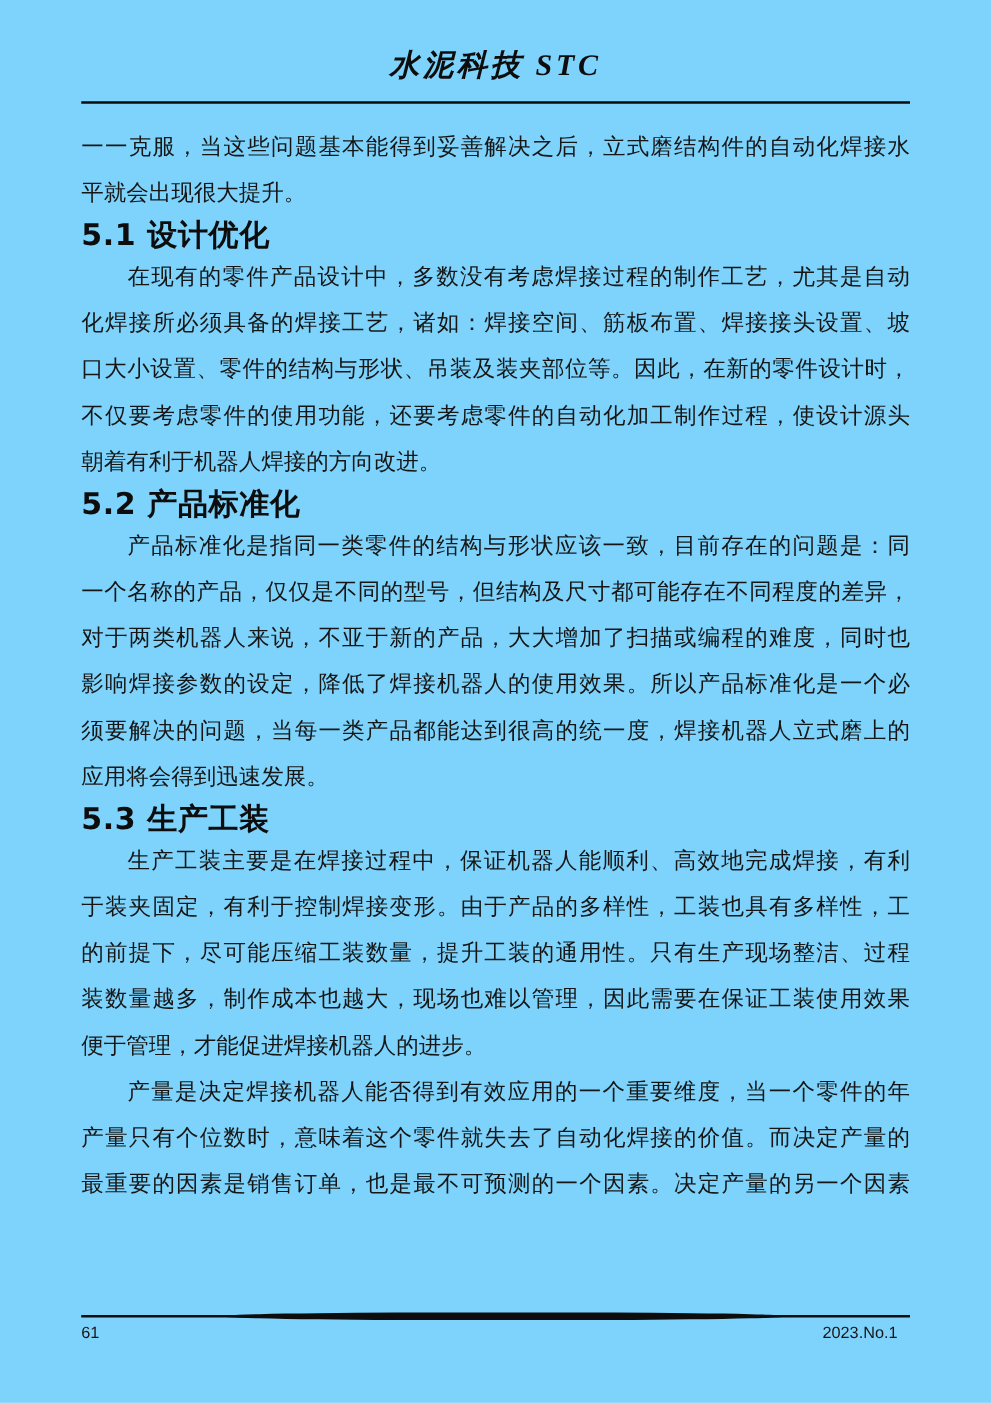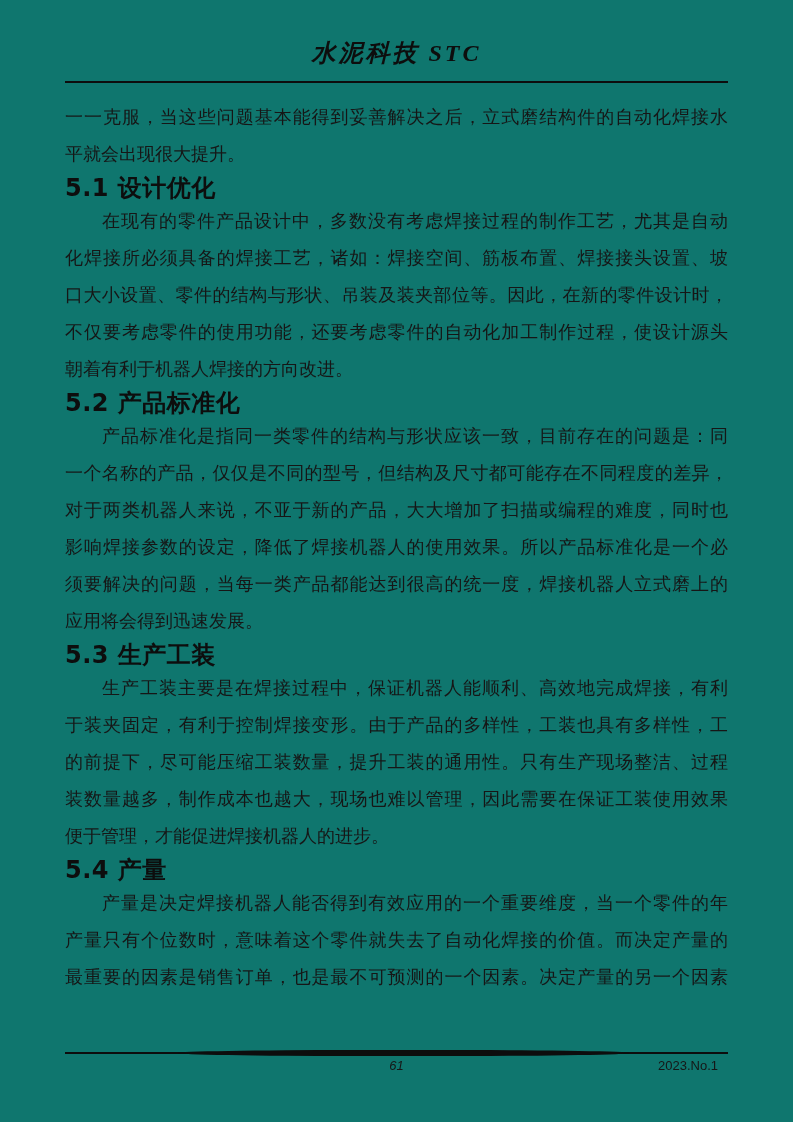--- a/index.html
+++ b/index.html
@@ -5,21 +5,21 @@
   html, body { margin: 0; padding: 0; }
   body {
     background: #e8e8e8;
     font-family: "Liberation Serif", "DejaVu Serif", serif;
   }
   .page {
     position: relative;
     width: 793px;
     height: 1122px;
     margin: 0 auto;
-    background: #0f766e;
+    background: #7dd3fc;
     color: #141414;
     overflow: hidden;
   }
   
   .journal-header {
     margin: 0 65px;
     padding-top: 38px;
   }
   .journal-title {
     text-align: center;
@@ -89,22 +89,21 @@
     right: 65px;
     top: 1058px;
     height: 18px;
     font-family: "Liberation Sans", "DejaVu Sans", sans-serif;
     font-size: 13px;
     color: #161616;
   }
   .page-number {
     position: absolute;
     left: 0; right: 0;
-    text-align: center;
-    font-style: italic;
+    text-align: left;
   }
   .issue-number {
     position: absolute;
     right: 10px;
     top: 0;
   }
 </style>
 </head>
 <body>
 
@@ -135,21 +134,20 @@
     <div class="ln">须要解决的问题，当每一类产品都能达到很高的统一度，焊接机器人立式磨上的</div>
     <div class="ln ln-last">应用将会得到迅速发展。</div>
 
     <div class="section-heading">5.3 生产工装</div>
     <div class="ln ln-first">生产工装主要是在焊接过程中，保证机器人能顺利、高效地完成焊接，有利</div>
     <div class="ln">于装夹固定，有利于控制焊接变形。由于产品的多样性，工装也具有多样性，工</div>
     <div class="ln">的前提下，尽可能压缩工装数量，提升工装的通用性。只有生产现场整洁、过程</div>
     <div class="ln">装数量越多，制作成本也越大，现场也难以管理，因此需要在保证工装使用效果</div>
     <div class="ln ln-last">便于管理，才能促进焊接机器人的进步。</div>
 
-    <div class="section-heading">5.4 产量</div>
     <div class="ln ln-first">产量是决定焊接机器人能否得到有效应用的一个重要维度，当一个零件的年</div>
     <div class="ln">产量只有个位数时，意味着这个零件就失去了自动化焊接的价值。而决定产量的</div>
     <div class="ln">最重要的因素是销售订单，也是最不可预测的一个因素。决定产量的另一个因素</div>
   </div>
 
   <div class="footer-rule">
     <div class="rule-thin"></div>
     <div class="rule-thick"></div>
   </div>
   <div class="footer-row">

